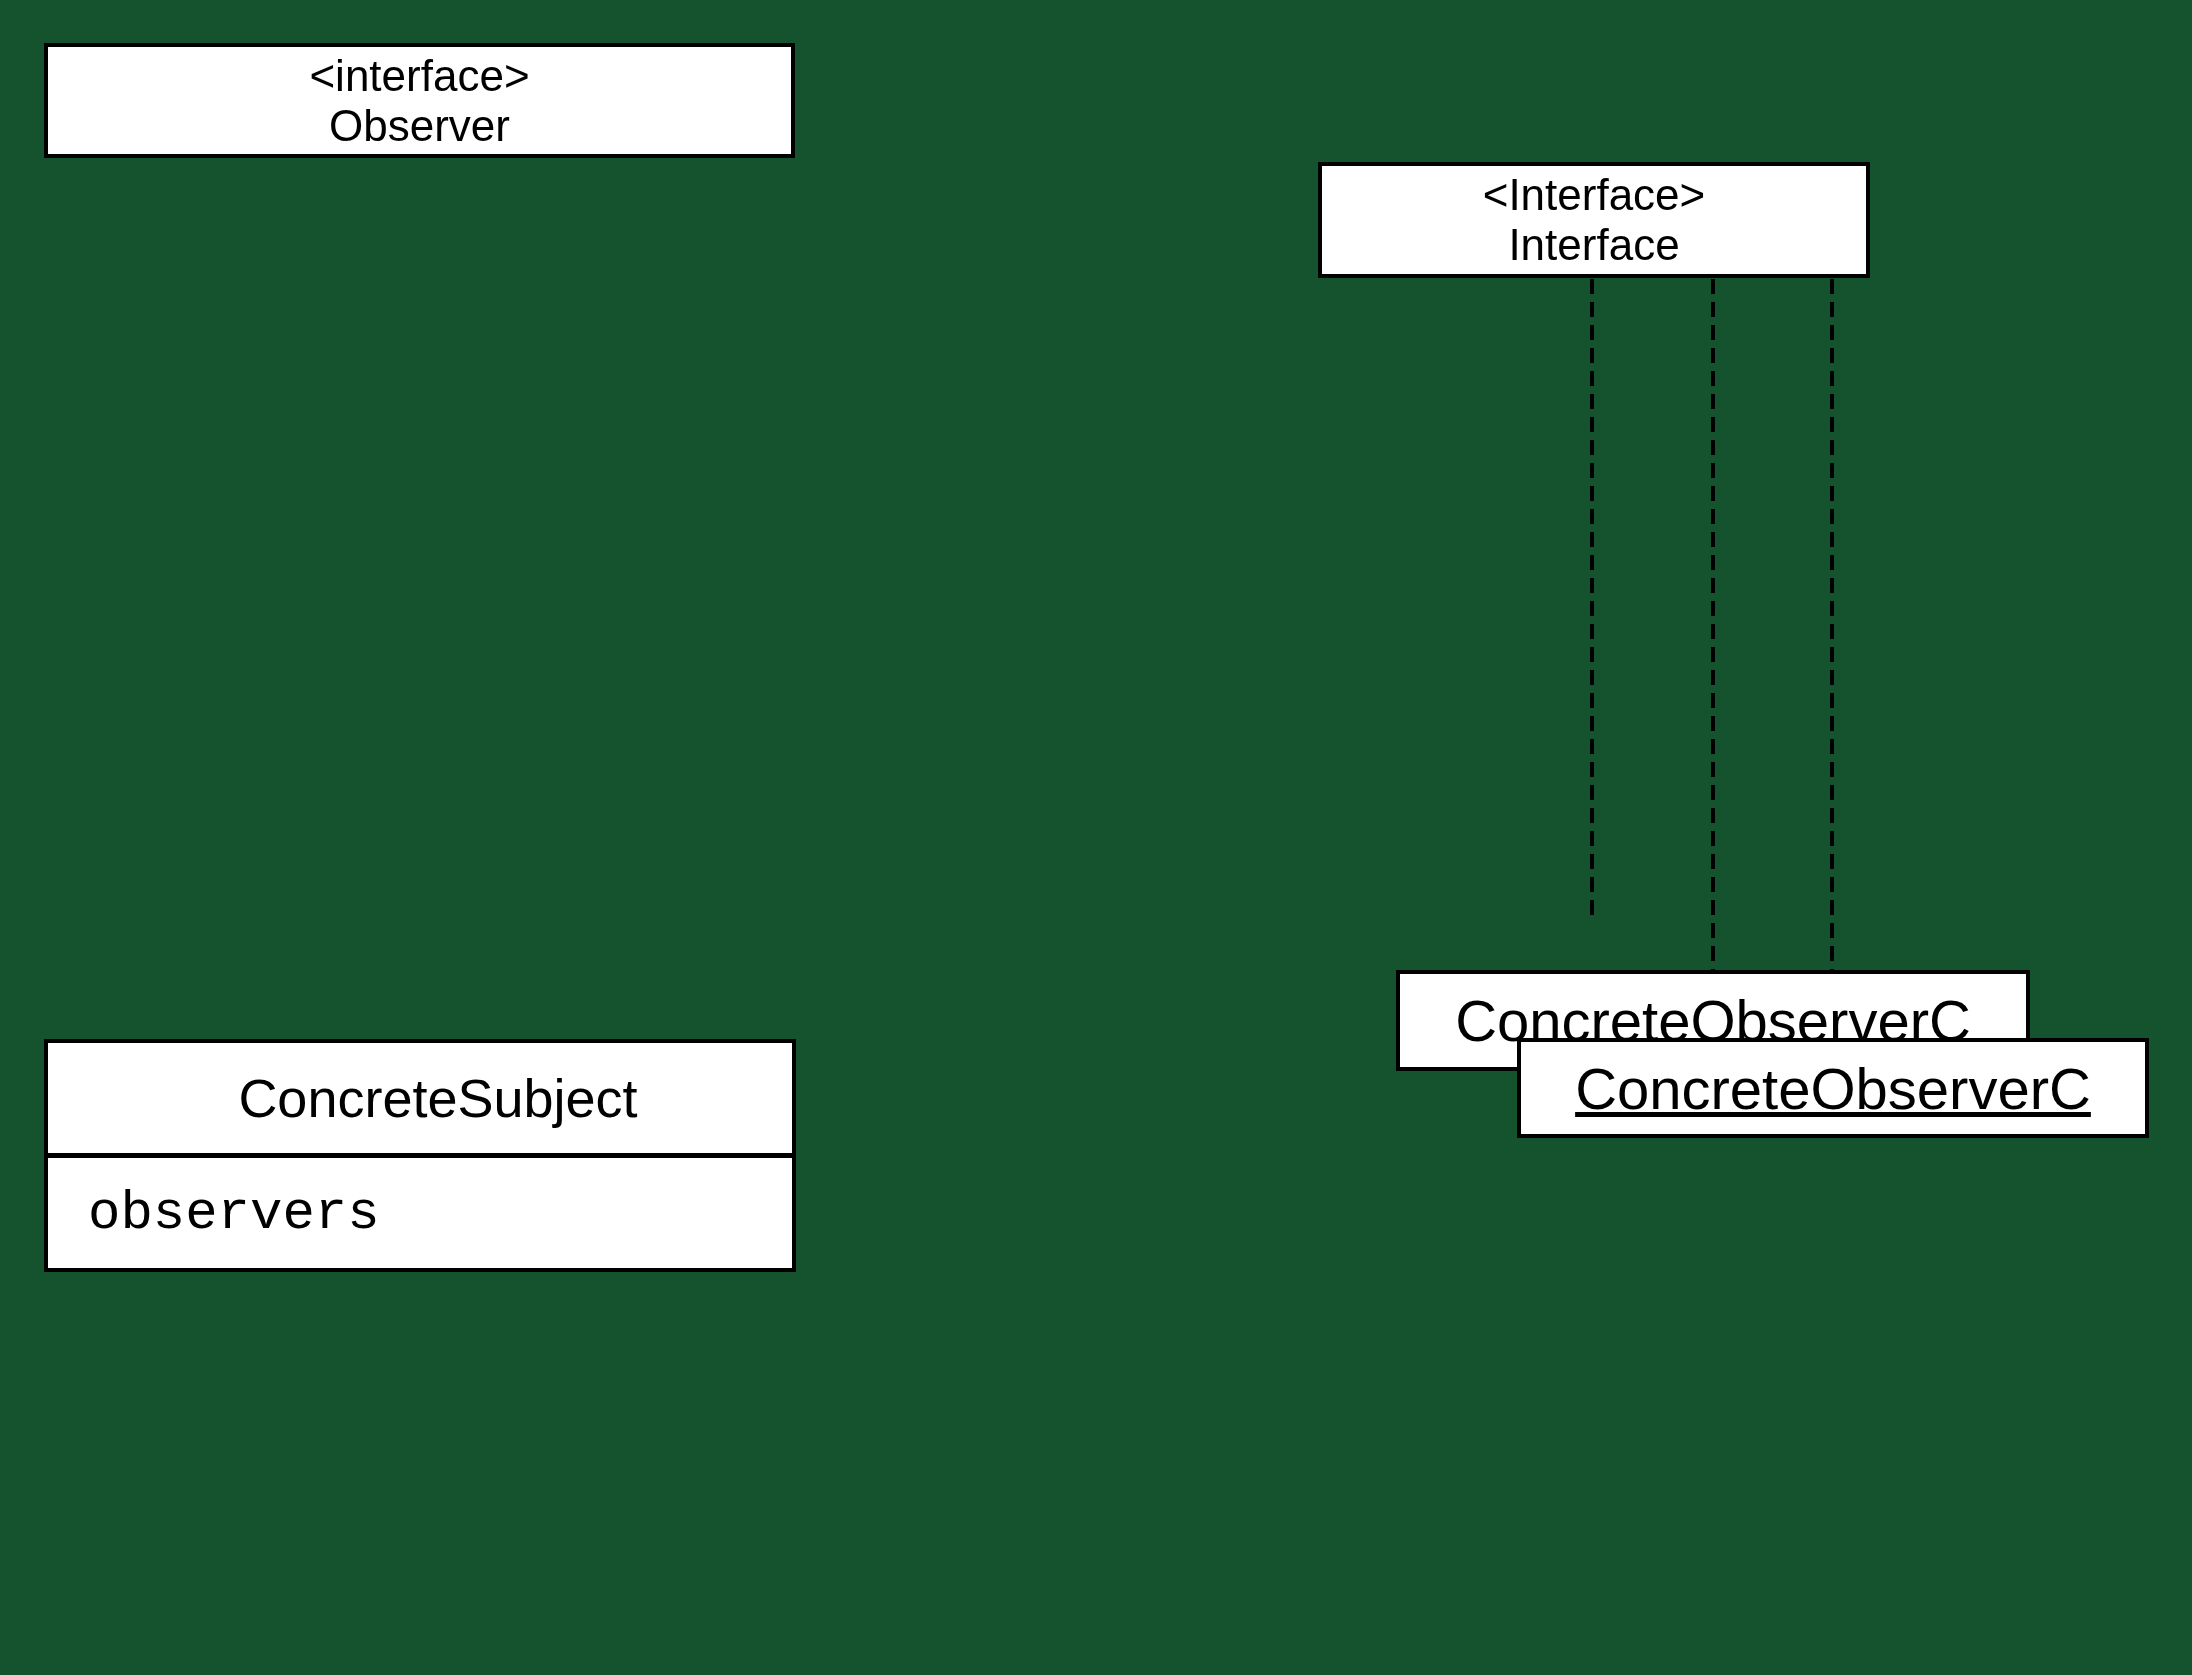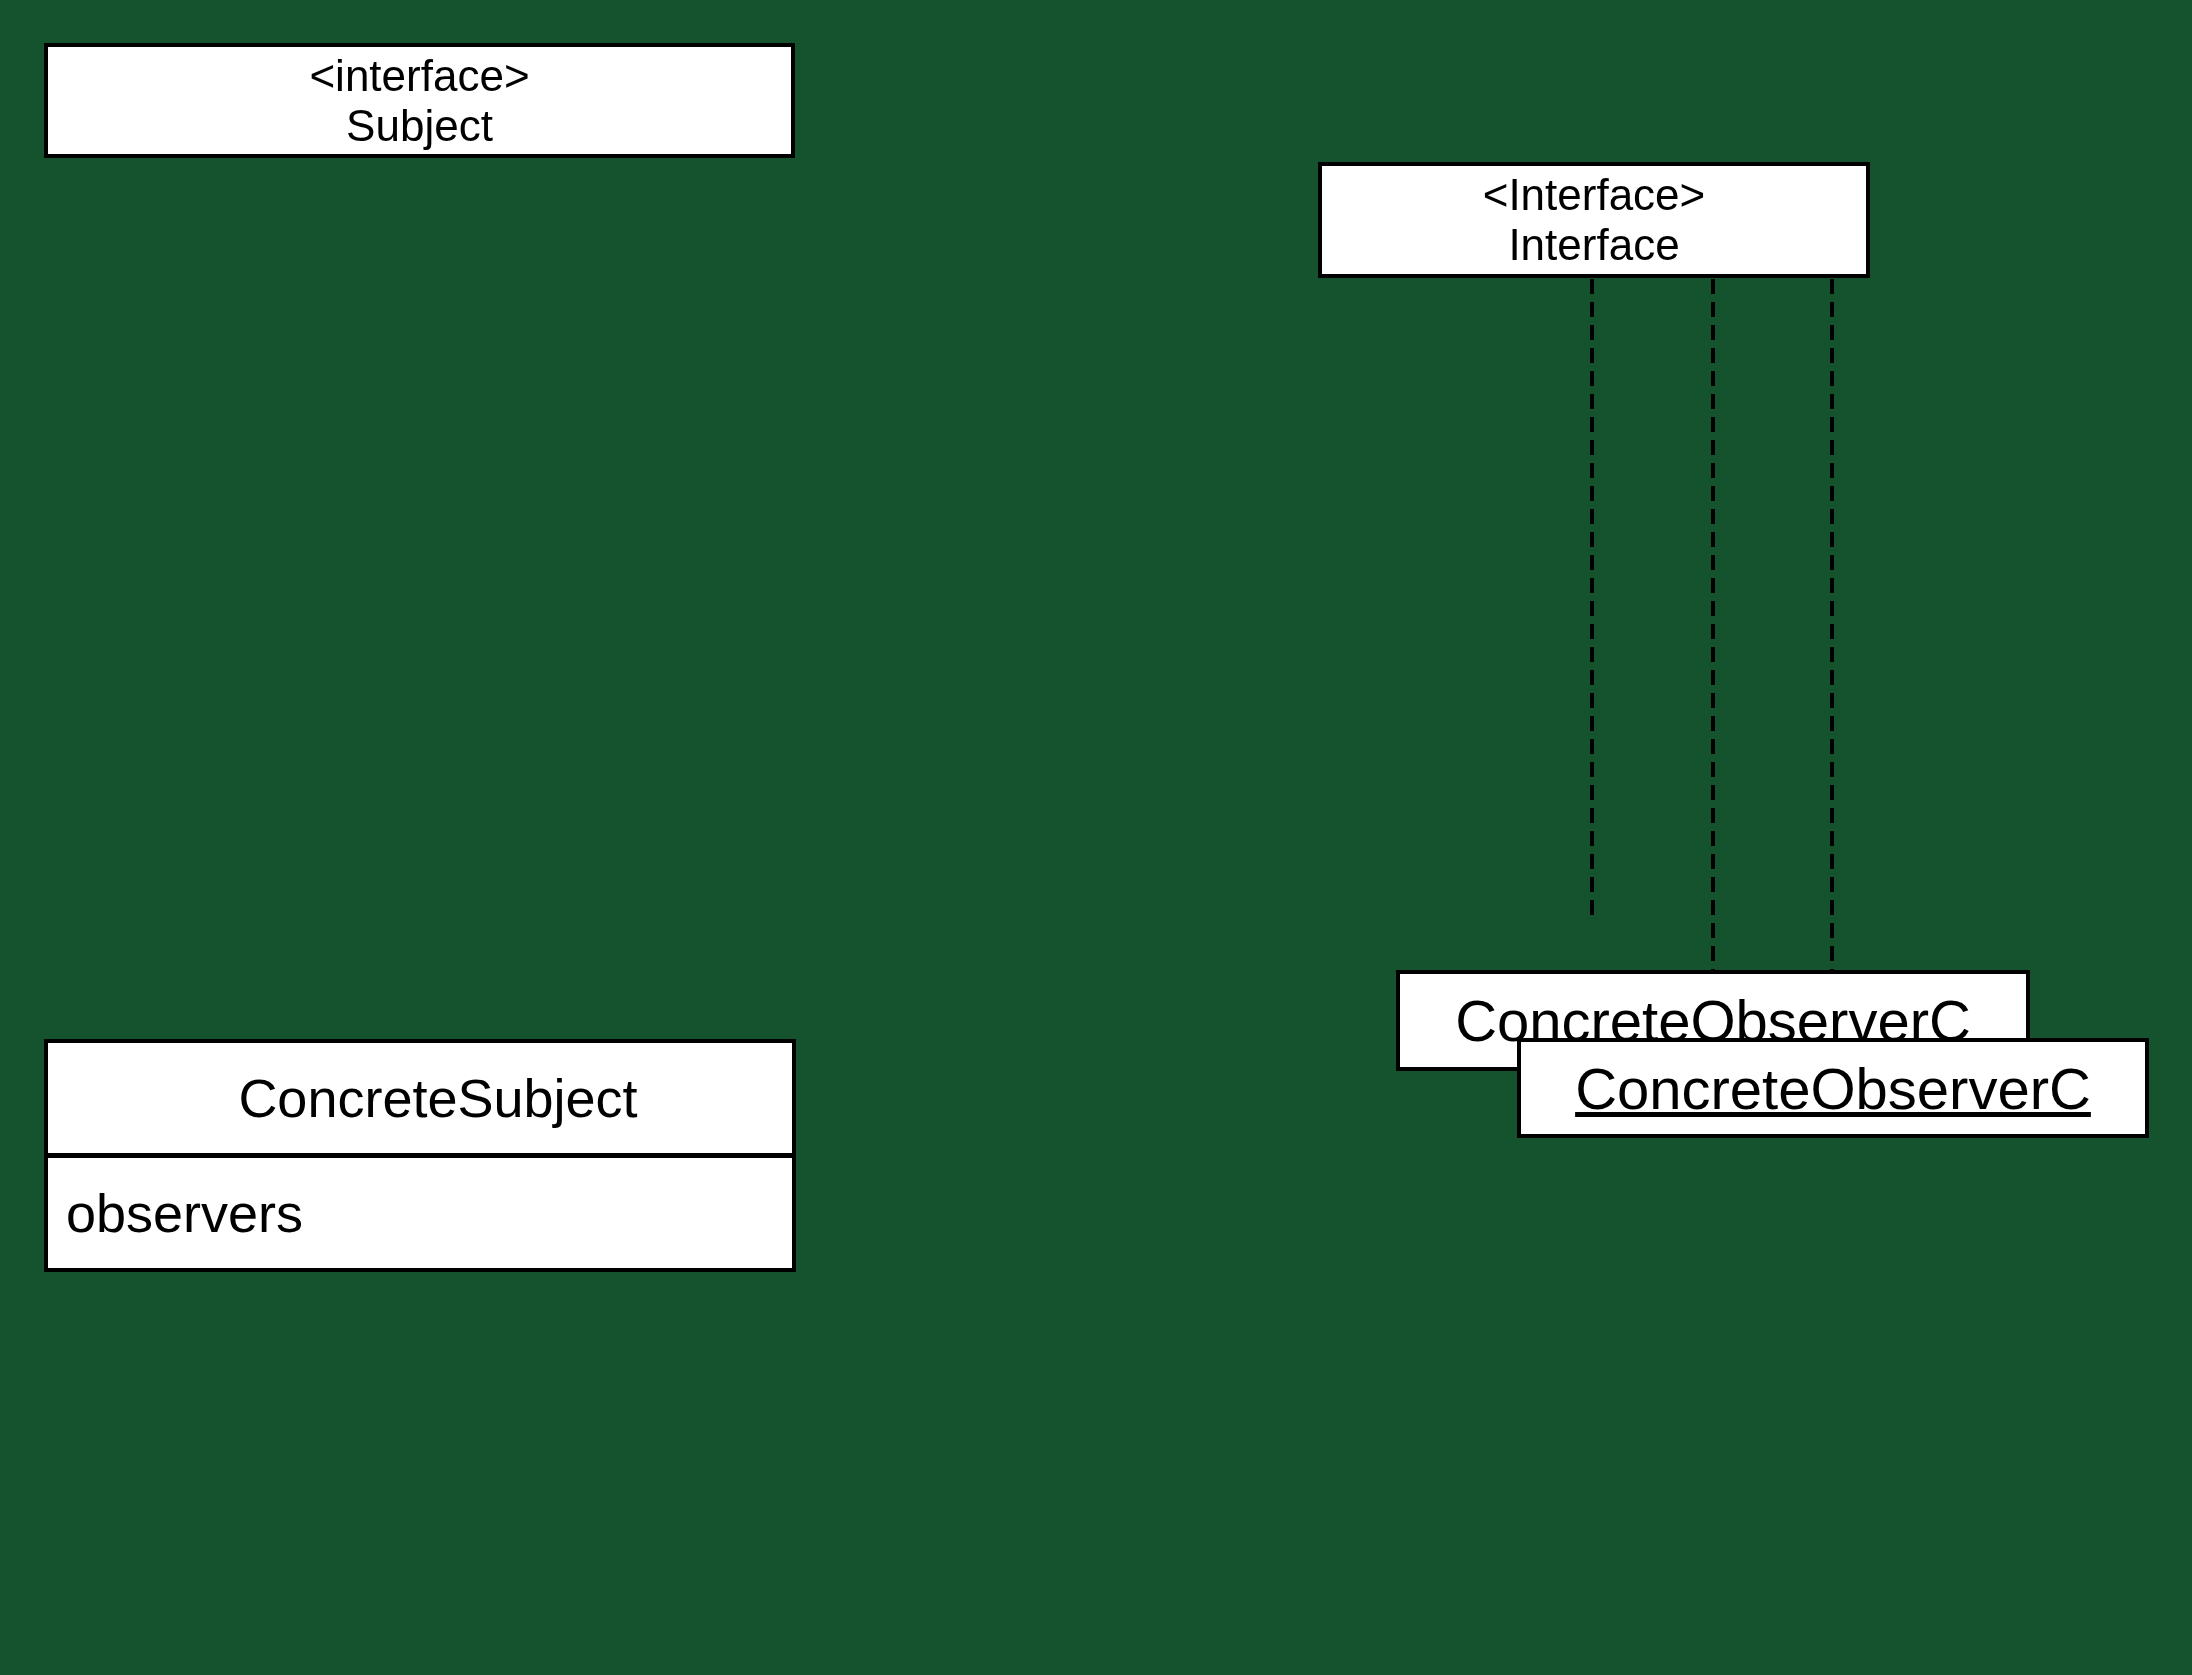--- a/index.html
+++ b/index.html
@@ -53,22 +53,23 @@
     align-items: center;
     justify-content: center;
     font-size: 54px;
     padding-left: 36px;
   }
   #concrete-subject-box .attr-compartment {
     flex: 1;
     display: flex;
     align-items: center;
     justify-content: flex-start;
-    padding-left: 18px;
+    padding-left: 40px;
     font-size: 54px;
+    font-family: Liberation Mono, monospace;
   }
   .observer-impl {
     font-size: 58px;
     white-space: nowrap;
     overflow: hidden;
   }
   #observer-a-box { left: 1278px; top: 917px; width: 633px; height: 102px; z-index: 1; }
   #observer-b-box { left: 1396px; top: 970px; width: 634px; height: 101px; z-index: 3; }
   #observer-c-box { left: 1517px; top: 1038px; width: 632px; height: 100px; z-index: 4; text-decoration: underline; }
 
@@ -95,21 +96,21 @@
     z-index: 0; 
   }
 </style>
 </head>
 <body>
 
 <div id="stage">
 
   <div id="subject-box" class="uml-box iface-box">
     <div>&lt;interface&gt;</div>
-    <div>Subject</div>
+    <div>Observer</div>
   </div>
 
   <div id="observer-box" class="uml-box iface-box">
     <div>&lt;Interface&gt;</div>
     <div>Interface</div>
   </div>
 
   <div id="realization-line-a" class="dashed-line"></div>
   <div id="realization-line-c" class="dashed-line"></div>
 

